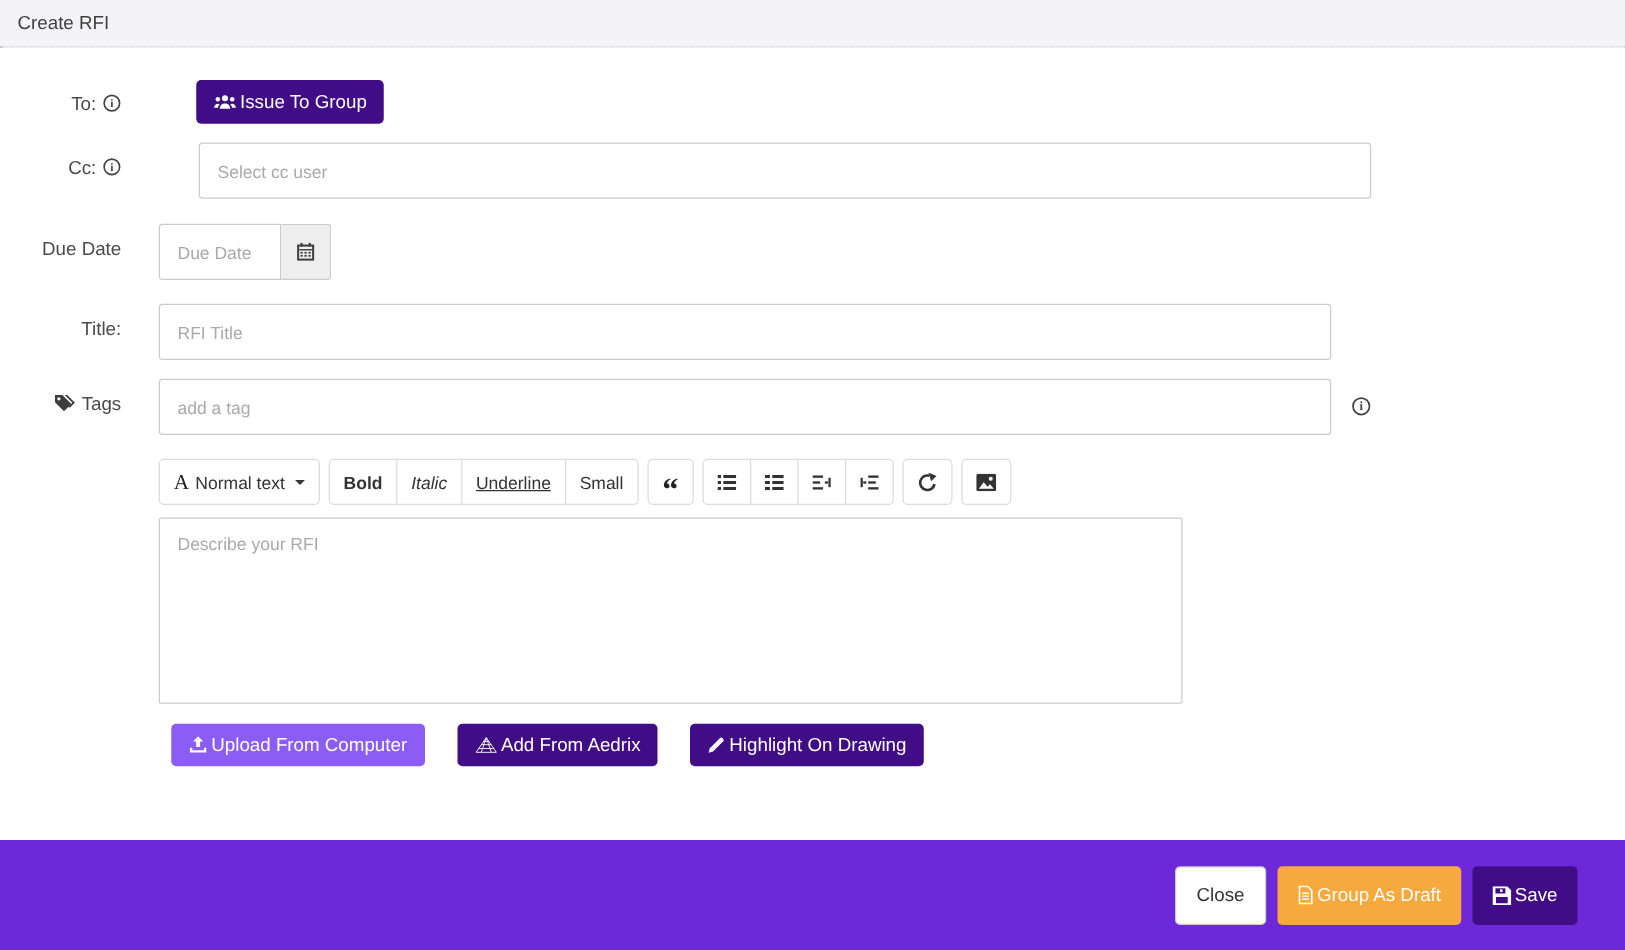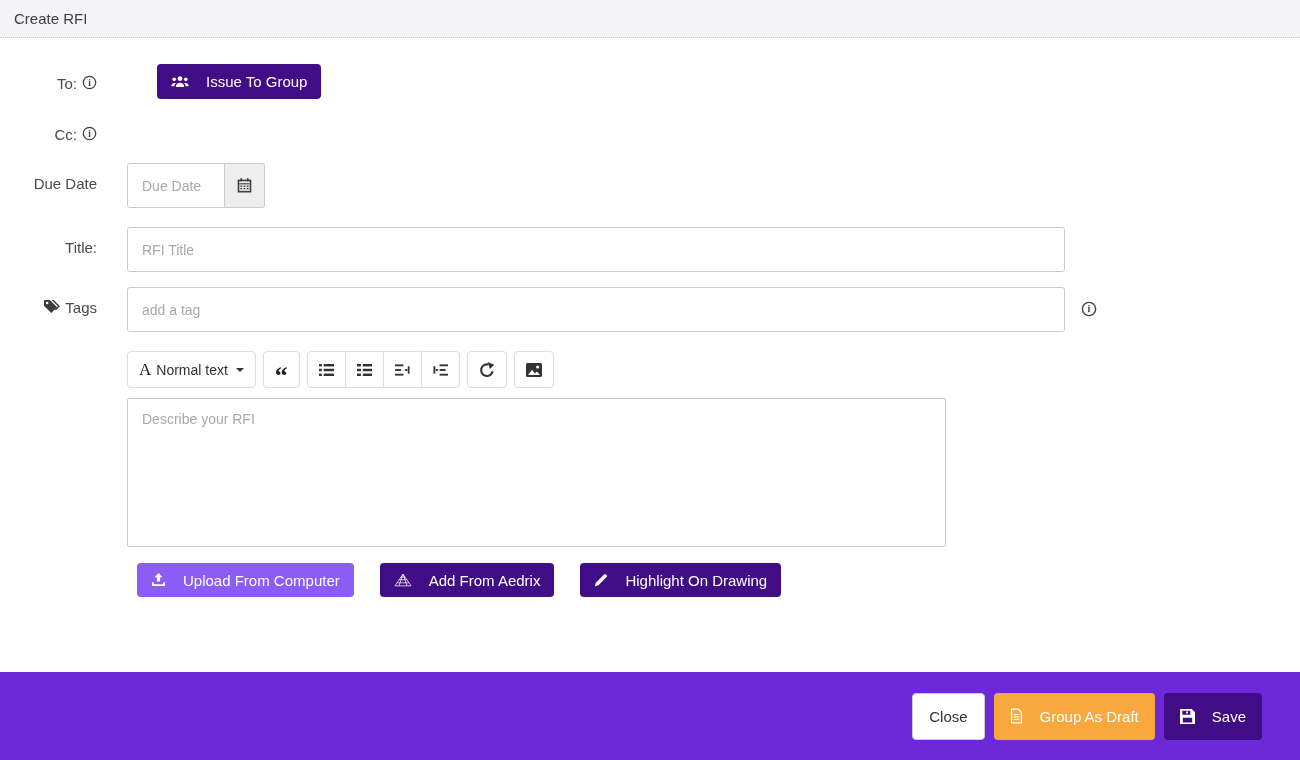--- a/index.html
+++ b/index.html
@@ -16,21 +16,21 @@
   .row { display:flex; align-items:flex-start; }
   .label-col { width:127px; padding-right:30px; text-align:right; font-size:15px; color:#4a4a4a;
                padding-top:12px; display:flex; justify-content:flex-end; align-items:flex-start; gap:5px;padding-left:17px; }
   .txt-input { height:45px; width:938px; border:1px solid #ccc; border-radius:3px; padding:0 14px;
                font-size:14px; color:#555; outline:none; background:#fff; font-family:"Liberation Sans",sans-serif; }
   .txt-input::placeholder, .editor::placeholder { color:#a9a9a9; opacity:1; }
   .mb15 { margin-bottom:15px; } .mb19 { margin-bottom:19px; } .mb20 { margin-bottom:20px;gap:32px; }
 
   
   .btn { border:none; cursor:pointer; font-family:"Liberation Sans",sans-serif; display:inline-flex;
-         align-items:center; justify-content:center; gap:17px; border-radius:4px; }
+         align-items:center; justify-content:center; gap:3px; border-radius:4px; }
   .btn-purple { background:#400d86; color:#fff; }
   .btn-issue { height:35px; padding:0 14px; font-size:15px; margin-left:30px; margin-top:1px; }
 
   
   .date-group { display:flex; }
   .date-input { width:98px; border-radius:3px 0 0 3px; }
   .date-addon { width:40px; height:45px; background:#eee; border:1px solid #ccc; border-left:none;
                 border-radius:0 3px 3px 0; display:flex; align-items:center; justify-content:center; cursor:pointer; }
 
   .info-after { margin-left:16px; margin-top:14px; }
@@ -112,20 +112,21 @@
     <div class="row mb20">
       <div class="label-col">
         <span>Cc:</span>
         <span class="icon">
           <svg width="15" height="15" viewBox="0 0 16 16">
               <circle cx="8" cy="8" r="6.6" fill="none" stroke="#444" stroke-width="1.4"></circle>
               <text x="8" y="11.4" text-anchor="middle" font-size="10" font-family="Liberation Serif, serif" font-weight="bold" fill="#444">i</text>
             </svg>
         </span>
       </div>
+      <input class="txt-input" type="text" placeholder="Select cc user" style="">
     </div>
 
     <div class="row mb19">
       <div class="label-col">
         <span>Due Date</span>
       </div>
       <div class="date-group">
         <input class="txt-input date-input" type="text" placeholder="Due Date" style="">
         <div class="date-addon">
           <span class="icon">
@@ -175,20 +176,26 @@
       </span>
     </div>
 
     <div class="toolbar">
       <div class="tb-group">
         <button class="tb-btn">
           <span class="serif-a">A</span>
           <span>Normal text</span>
           <span class="caret"></span>
         </button>
+      </div>
+      <div class="tb-group">
+        <button class="tb-btn bold-lbl">Bold</button>
+        <button class="tb-btn italic-lbl">Italic</button>
+        <button class="tb-btn underline-lbl">Underline</button>
+        <button class="tb-btn">Small</button>
       </div>
       <div class="tb-group">
         <button class="tb-btn">
           <span class="quote-glyph">“</span>
         </button>
       </div>
       <div class="tb-group">
         <button class="tb-btn">
           <span class="icon">
             <svg width="15" height="14" viewBox="0 0 16 14" fill="#333">

